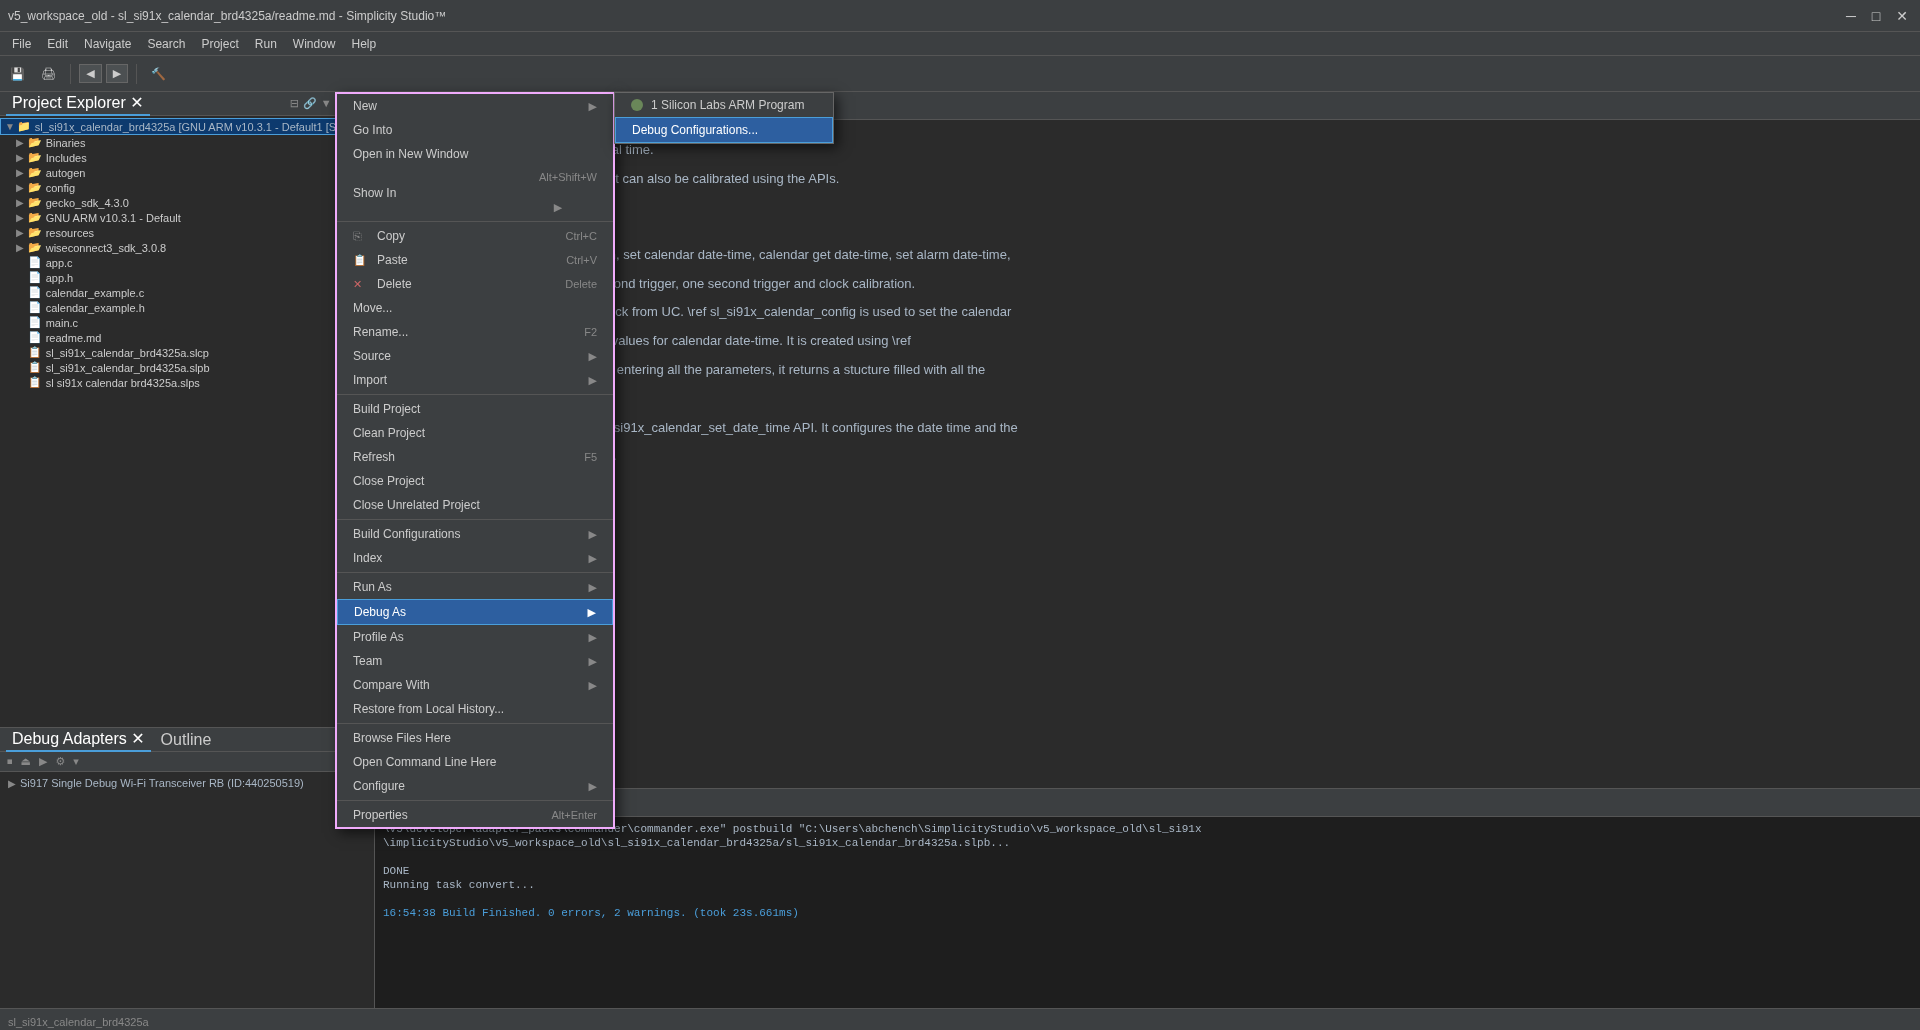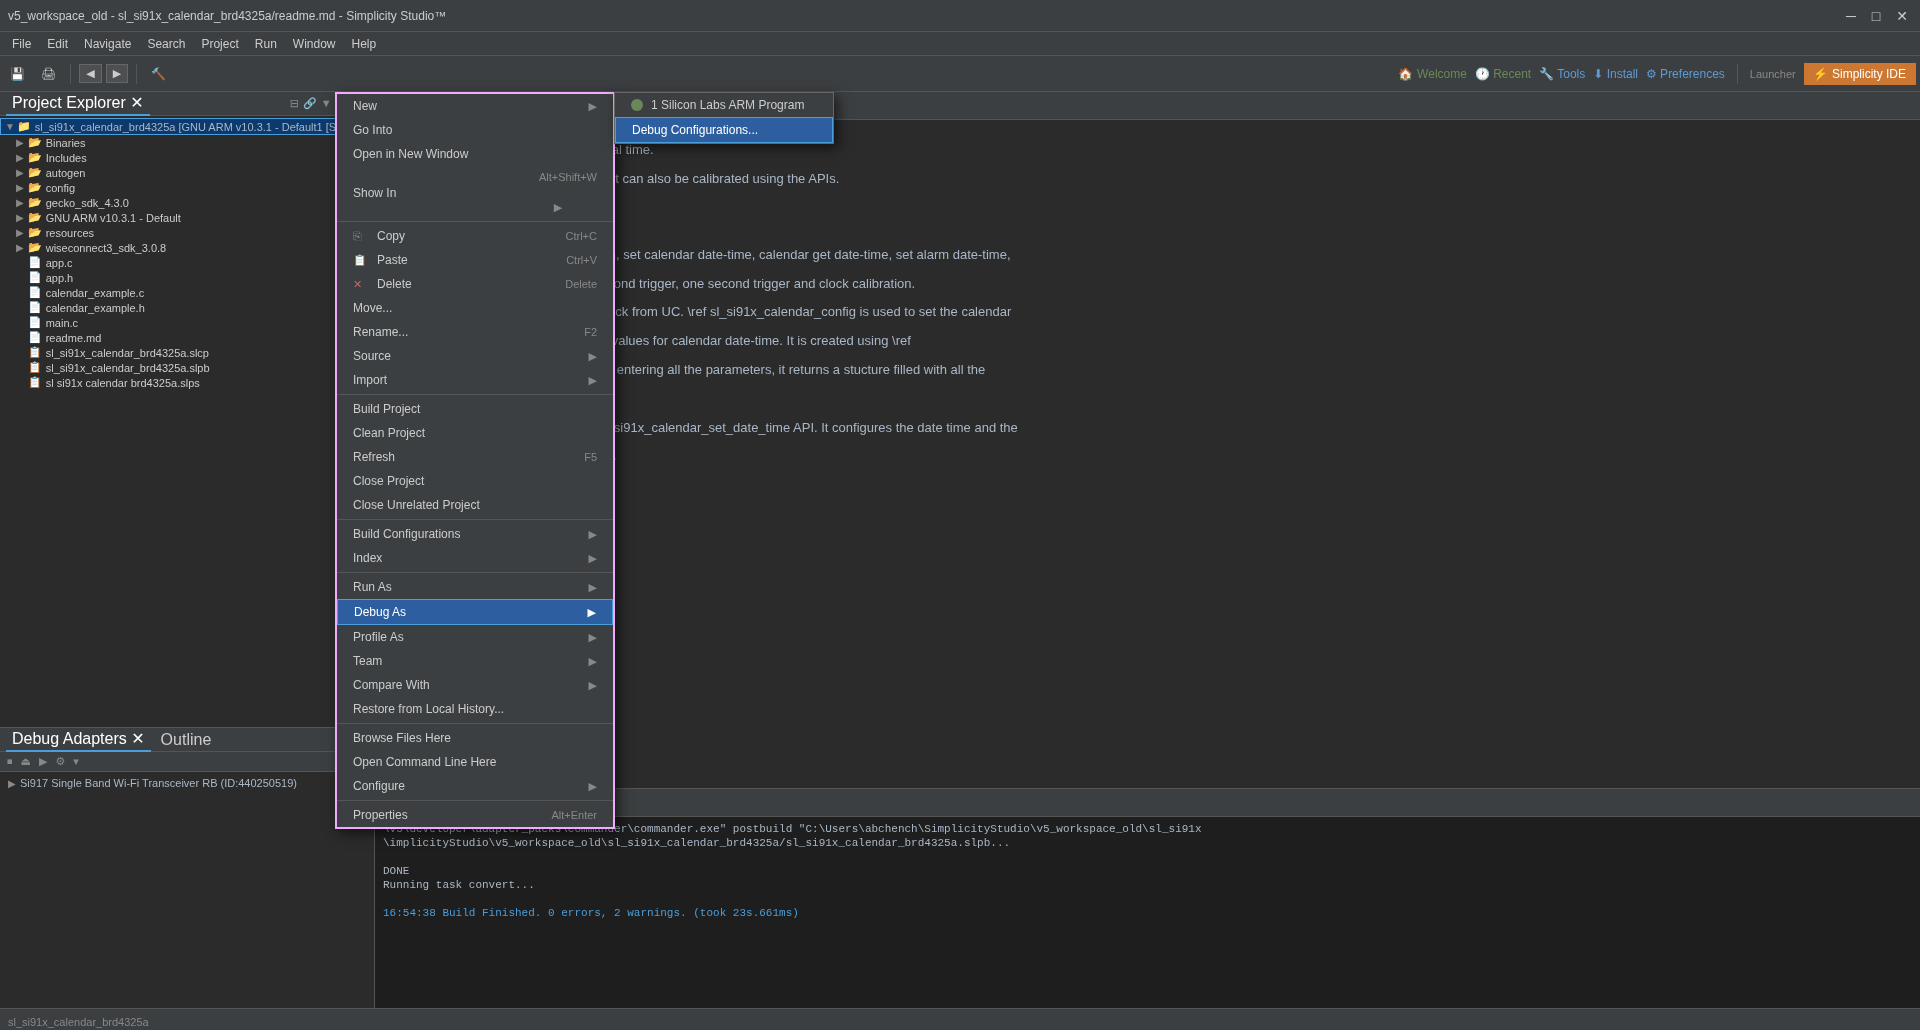--- a/index.html
+++ b/index.html
@@ -338,30 +338,20 @@
 </div>
 
 <div id="toolbar">
   <button class="toolbar-btn">💾</button>
   <button class="toolbar-btn">🖨</button>
   <div class="toolbar-sep"></div>
   <button class="toolbar-nav-btn">◀</button>
   <button class="toolbar-nav-btn">▶</button>
   <div class="toolbar-sep"></div>
   <button class="toolbar-btn">🔨</button>
-  <div class="toolbar-right">
-    <span class="toolbar-link">🏠 Welcome</span>
-    <span class="toolbar-link">🕐 Recent</span>
-    <span class="toolbar-link-blue">🔧 Tools</span>
-    <span class="toolbar-link-blue">⬇ Install</span>
-    <span class="toolbar-link-blue">⚙ Preferences</span>
-    <div class="toolbar-sep"></div>
-    <span style="font-size:11px;color:#888;">Launcher</span>
-    <button class="simplicity-ide-btn">⚡ <span>Simplicity IDE</span></button>
-  </div>
 </div>
 
 <div id="main-layout">
 
   <div id="left-panel">
 
     <div id="project-explorer">
       <div class="panel-header">
         <span class="panel-tab active">Project Explorer ✕</span>
         <div class="panel-icons">
@@ -515,21 +505,21 @@
       <div class="debug-toolbar">
         <span class="debug-tool-btn">⏹</span>
         <span class="debug-tool-btn">⏏</span>
         <span class="debug-tool-btn">▶</span>
         <span class="debug-tool-btn">⚙</span>
         <span class="debug-tool-btn">▾</span>
       </div>
       <div class="debug-content">
         <div class="tree-item">
           <span class="tree-arrow">▶</span>
-          <span style="font-size:11px;color:#a9b7c6;">Si917 Single Band Wi-Fi Transceiver RB (ID:440250519)</span>
+          <span style="font-size:11px;color:#a9b7c6;">Si917 Single Debug Wi-Fi Transceiver RB (ID:440250519)</span>
         </div>
       </div>
     </div>
 
   </div>
 
   <div id="content-area">
 
     <div id="editor-tabs">
       <div class="editor-tab">

